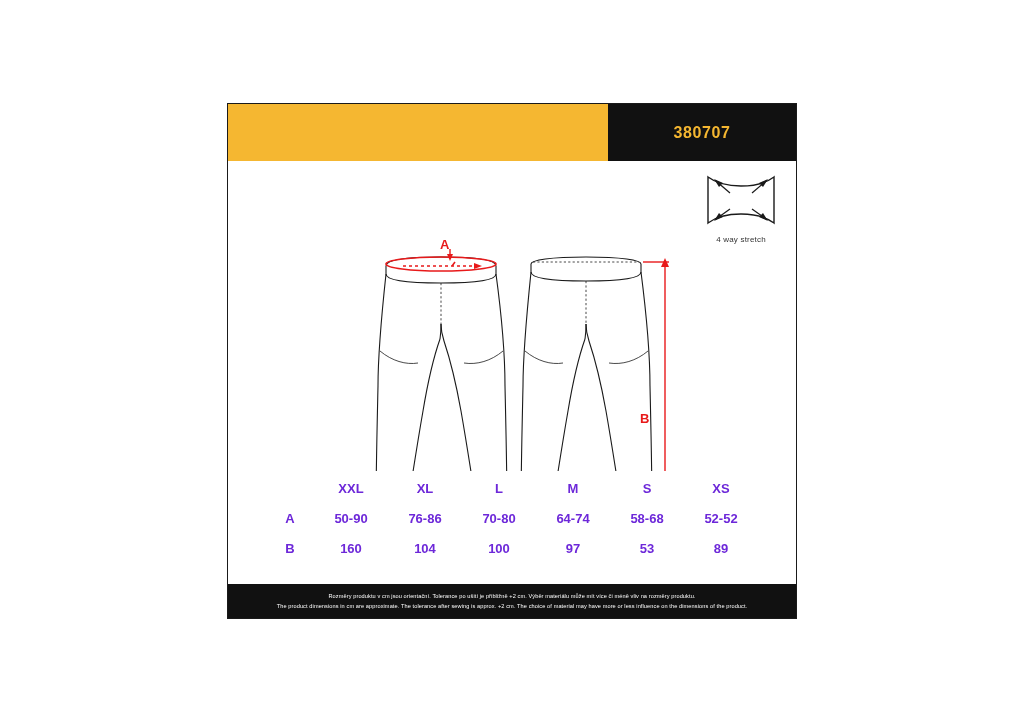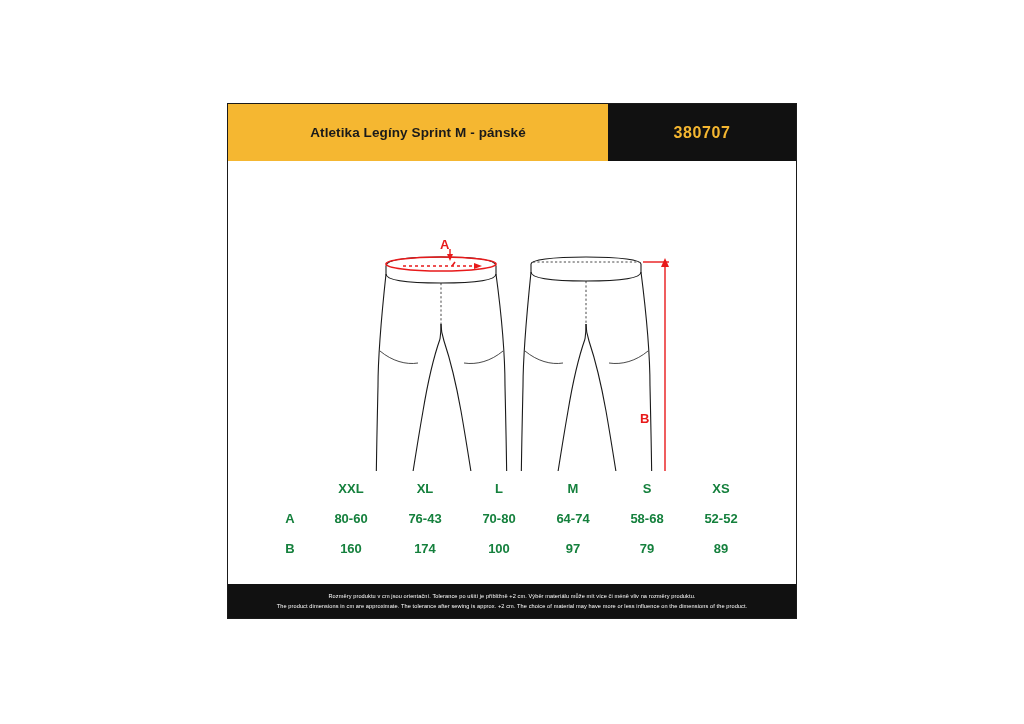--- a/index.html
+++ b/index.html
@@ -88,21 +88,21 @@
   
   .table-wrap {
     position: relative;
     padding: 0 38px;
     margin-top: 2px;
   }
   table.sizes {
     width: 100%;
     border-collapse: collapse;
     font-size: 13px;
-    color: #15803d;
+    color: #6d28d9;
   }
   table.sizes th, table.sizes td {
     text-align: center;
     font-weight: bold;
     padding: 4px 0;
     height: 22px;
   }
   table.sizes th.corner, table.sizes td.rowhead {
     width: 48px;
     text-align: center;
@@ -132,21 +132,20 @@
     padding: 0 10px;
   }
 </style>
 </head>
 <body>
 
 <div id="sheet">
 
   <div class="header">
     <div class="title-block">
-      <div class="line">Atletika Legíny Sprint M - pánské</div>
     </div>
     <div class="code-block">
       <div class="code">380707</div>
     </div>
   </div>
 
   <div class="drawing">
 
     <svg width="570" height="310" viewBox="0 0 570 310">
 
@@ -218,52 +217,68 @@
         <path d="M418 358 L441 358"></path>
       </g>
       <polygon points="437,97 433,106 441,106" fill="#e8191a"></polygon>
       <polygon points="437,362 433,353 441,353" fill="#e8191a"></polygon>
     </svg>
 
     <div class="dim-letter" id="letter-a">A</div>
     <div class="dim-letter" id="letter-b">B</div>
 
     
+    <div class="stretch-badge">
+      <svg width="86" height="62" viewBox="0 0 86 62">
+        <path d="M10 6 C26 18 60 18 76 6 L76 52 C60 40 26 40 10 52 Z" fill="none" stroke="#1a1a1a" stroke-width="1.4"></path>
+        <g stroke="#1a1a1a" stroke-width="1.2" fill="none">
+          <path d="M32 22 L18 10"></path>
+            <path d="M54 22 L68 10"></path>
+          <path d="M32 38 L18 48"></path>
+            <path d="M54 38 L68 48"></path>
+        </g>
+        <polygon points="16,8 25,12 21,16" fill="#1a1a1a"></polygon>
+        <polygon points="70,8 61,12 65,16" fill="#1a1a1a"></polygon>
+        <polygon points="16,50 21,42 25,46" fill="#1a1a1a"></polygon>
+        <polygon points="70,50 65,42 61,46" fill="#1a1a1a"></polygon>
+      </svg>
+      <div class="caption">4 way stretch</div>
+    </div>
   </div>
 
   <div class="table-wrap">
     <table class="sizes">
       <thead>
         <tr>
           <th class="corner"></th>
           <th>XXL</th>
           <th>XL</th>
           <th>L</th>
           <th>M</th>
           <th>S</th>
           <th>XS</th>
         </tr>
       </thead>
       <tbody>
         <tr>
           <td class="rowhead">A</td>
-          <td>80-60</td>
-          <td>76-43</td>
+          <td>50-90</td>
+          <td>76-86</td>
           <td>70-80</td>
           <td>64-74</td>
           <td>58-68</td>
           <td>52-52</td>
         </tr>
         <tr>
           <td class="rowhead">B</td>
           <td>160</td>
-          <td>174</td>
+          <td>104</td>
           <td>100</td>
           <td>97</td>
-          <td>79</td>
+          <td>53</td>
           <td>89</td>
         </tr>
       </tbody>
     </table>
   </div>
 
   <div class="footer">
     <div class="note">Rozměry produktu v cm jsou orientační. Tolerance po ušití je přibližně +2 cm. Výběr materiálu může mít více či méně vliv na rozměry produktu.</div>
     <div class="note">The product dimensions in cm are approximate. The tolerance after sewing is approx. +2 cm. The choice of material may have more or less influence on the dimensions of the product.</div>
   </div>

